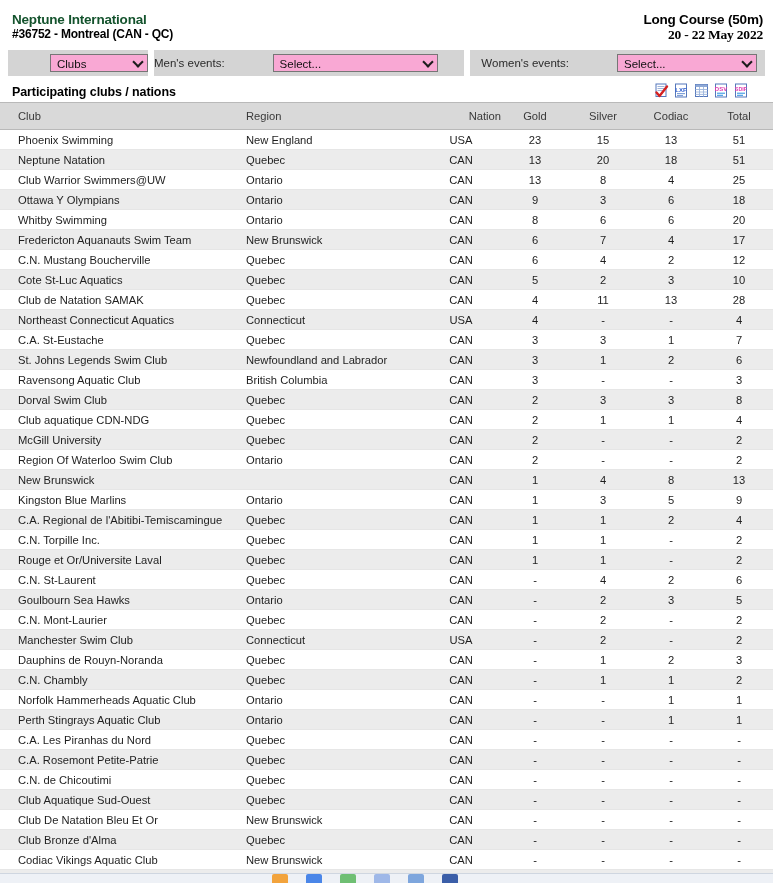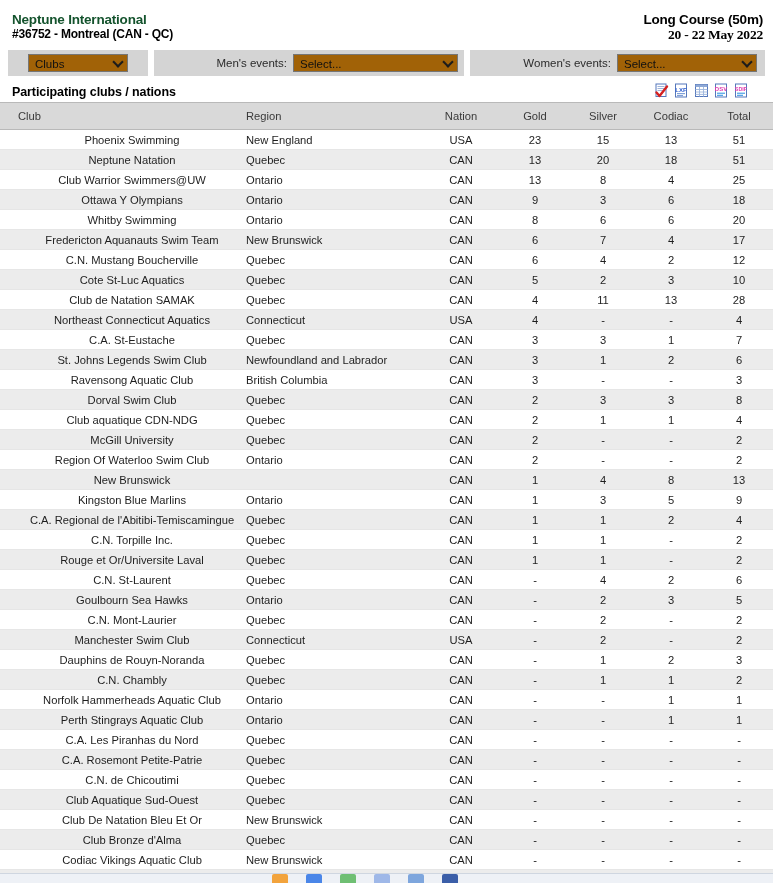--- a/index.html
+++ b/index.html
@@ -82,46 +82,47 @@
     width: 140px;
     justify-content: center;
   }
   .filter-gap {
     width: 6px;
     background: #ffffff;
   }
   .filter-seg.seg-men {
     flex: 0 0 310px;
     padding: 0 6px 0 0;
-    justify-content: flex-end;
+    justify-content: flex-start;
   }
   .filter-seg.seg-women {
     flex: 1 1 auto;
     padding: 0 8px 0 0;
     justify-content: flex-end;
   }
   .filter-label {
     font-size: 11.5px;
     color: #2b2b2b;
     margin-right: 6px;
     white-space: nowrap;
   }
   .sel {
     position: relative;
-    background: #a16207;
+    background: #f9a8d4;
     border: 1px solid #767676;
     height: 18px;
     line-height: 18px;
     font-size: 11.5px;
     color: #111;
     box-sizing: border-box;
     padding: 0 20px 0 6px;
     display: inline-block;
     white-space: nowrap;
     overflow: hidden;
+    margin-left: 42px;
   }
   .sel.sel-clubs { width: 100px; }
   .sel.sel-men   { width: 165px; }
   .sel.sel-women { width: 140px; }
   .sel .chev {
     position: absolute;
     right: 5px;
     top: 50%;
     width: 8px;
     height: 8px;
@@ -186,27 +187,27 @@
     height: 13px;
     color: #1e1e1e;
     border-bottom: 1px solid #e6e6e6;
     overflow: hidden;
     white-space: nowrap;
     text-overflow: ellipsis;
   }
   .tbl tr.alt td {
     background: #ececec;
   }
-  .c-club   { width: 228px; padding-left: 18px !important; text-align: center; }
+  .c-club   { width: 228px; padding-left: 18px !important; }
   .c-region { width: 175px; }
   .c-nation { width: 80px;  text-align: center; }
   .c-num    { width: 68px;  text-align: center; }
   th.c-club   { padding-left: 18px !important; margin-top: 7px; }
   th.c-region { }
-  th.c-nation { text-align: center; }
+  th.c-nation { text-align: right; }
   th.c-num    { text-align: center; }
 
   .table-wrap {
     border-top: 1px solid #b9b9b9;
   }
 
   
   .taskbar {
     position: absolute;
     left: 0;

